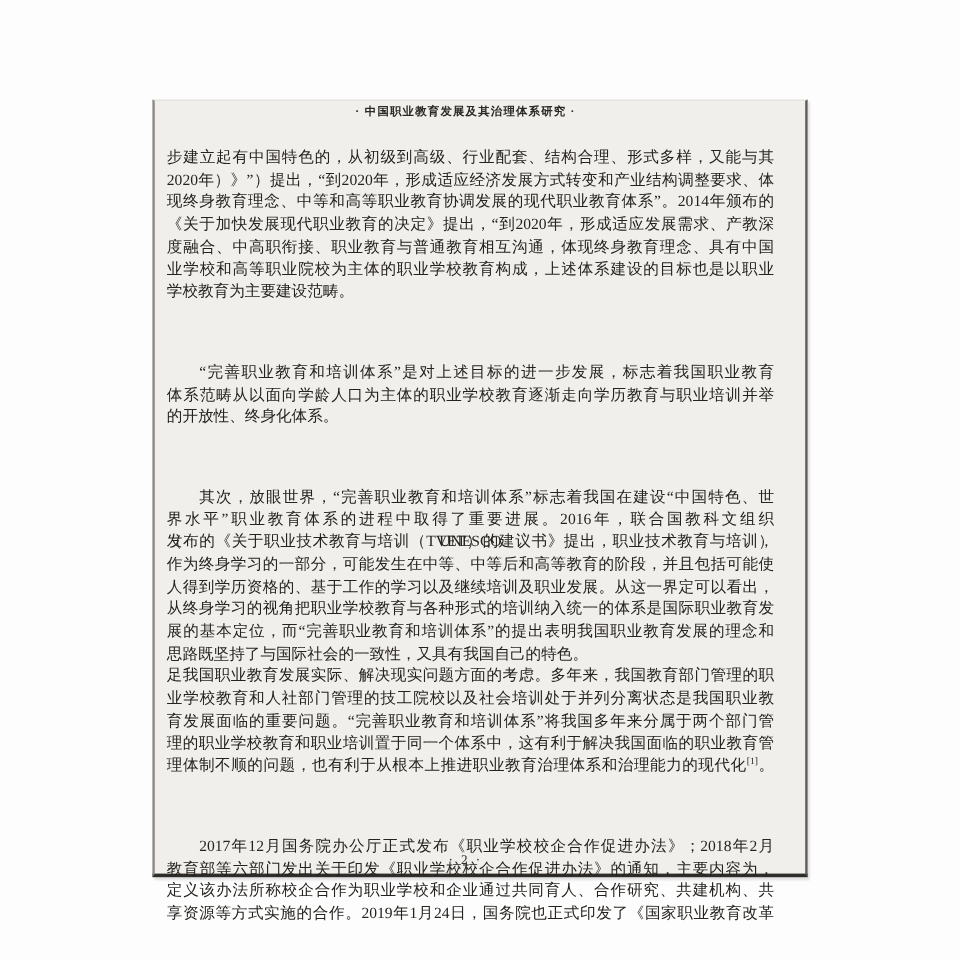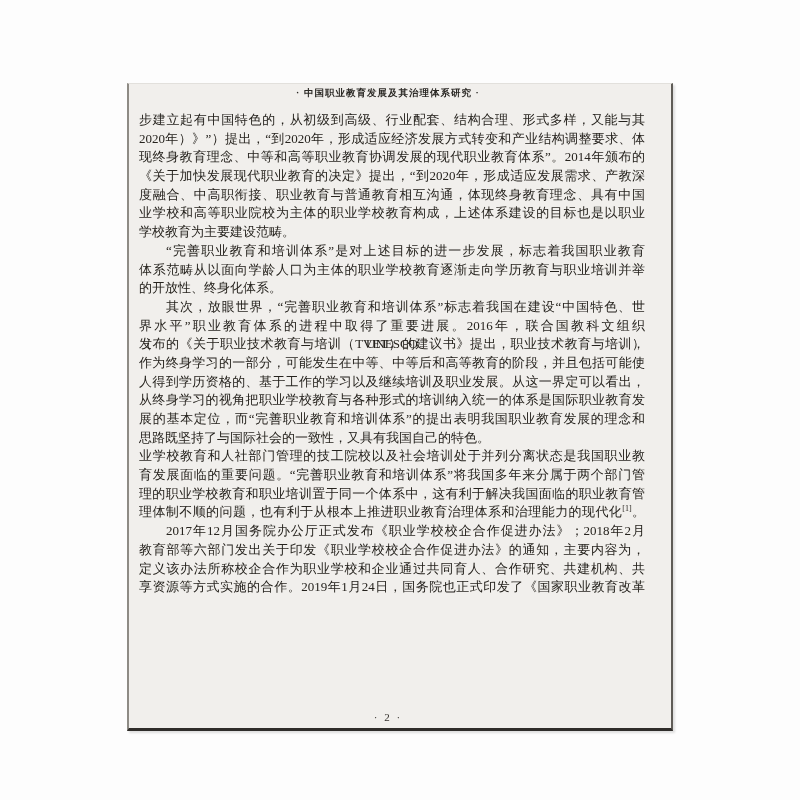--- a/index.html
+++ b/index.html
@@ -37,37 +37,37 @@
     right: 24px;
     text-align: center;
     font-family: "Liberation Sans", "DejaVu Sans", sans-serif;
     font-weight: bold;
     font-size: 9.5px;
     letter-spacing: 1px;
     color: #2b2925;
   }
   .body-text {
     position: absolute;
-    top: 27px;
+    top: 38px;
     left: 10px;
     width: 506px;
     color: var(--ink, #26231e);
     font-size: 13px;
   }
   .para { margin: 0; padding: 0; }
   .line {
     height: 18.7px;
     line-height: 18.7px;
     text-align: justify;
     text-align-last: justify;
     text-justify: inter-character;
     overflow: visible;
   }
   .line.short { text-align-last: left; }
-  .line.indent { text-indent: 27px; }
+  .line.indent { text-indent: 27px; margin-top: 48px; }
   .line sup {
     font-size: 8px;
     vertical-align: super;
     line-height: 0;
   }
   .page-footer {
     position: absolute;
     bottom: 5px;
     left: 0;
     right: 24px;
@@ -102,20 +102,21 @@
           <div class="line indent">其次，放眼世界，“完善职业教育和培训体系”标志着我国在建设“中国特色、世</div>
           <div class="line">界水平”职业教育体系的进程中取得了重要进展。2016年，联合国教科文组织（UNESCO）</div>
           <div class="line">发布的《关于职业技术教育与培训（TVET）的建议书》提出，职业技术教育与培训，</div>
           <div class="line">作为终身学习的一部分，可能发生在中等、中等后和高等教育的阶段，并且包括可能使</div>
           <div class="line">人得到学历资格的、基于工作的学习以及继续培训及职业发展。从这一界定可以看出，</div>
           <div class="line">从终身学习的视角把职业学校教育与各种形式的培训纳入统一的体系是国际职业教育发</div>
           <div class="line">展的基本定位，而“完善职业教育和培训体系”的提出表明我国职业教育发展的理念和</div>
           <div class="line short">思路既坚持了与国际社会的一致性，又具有我国自己的特色。</div>
         </div>
         <div class="para">
+          <div class="line">足我国职业教育发展实际、解决现实问题方面的考虑。多年来，我国教育部门管理的职</div>
           <div class="line">业学校教育和人社部门管理的技工院校以及社会培训处于并列分离状态是我国职业教</div>
           <div class="line">育发展面临的重要问题。“完善职业教育和培训体系”将我国多年来分属于两个部门管</div>
           <div class="line">理的职业学校教育和职业培训置于同一个体系中，这有利于解决我国面临的职业教育管</div>
           <div class="line">理体制不顺的问题，也有利于从根本上推进职业教育治理体系和治理能力的现代化<sup>[1]</sup>。</div>
         </div>
         <div class="para">
           <div class="line indent">2017年12月国务院办公厅正式发布《职业学校校企合作促进办法》；2018年2月</div>
           <div class="line">教育部等六部门发出关于印发《职业学校校企合作促进办法》的通知，主要内容为，</div>
           <div class="line">定义该办法所称校企合作为职业学校和企业通过共同育人、合作研究、共建机构、共</div>
           <div class="line">享资源等方式实施的合作。2019年1月24日，国务院也正式印发了《国家职业教育改革</div>

